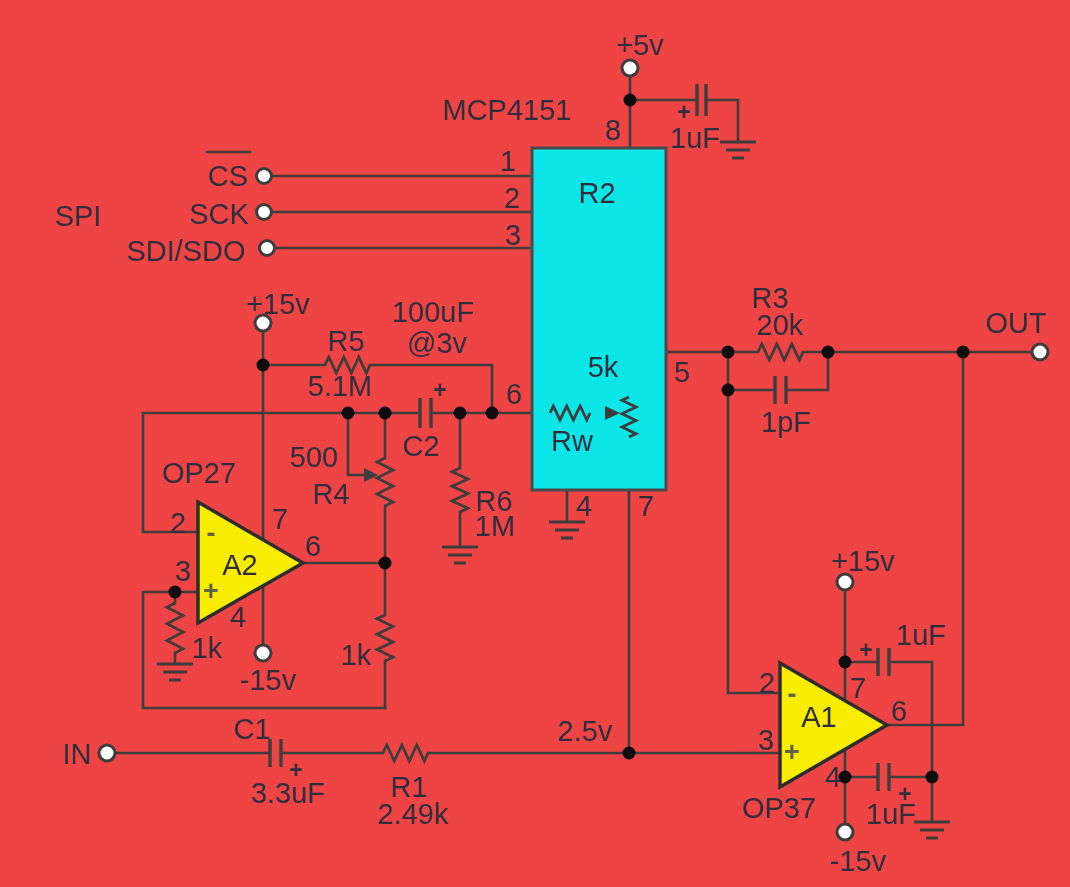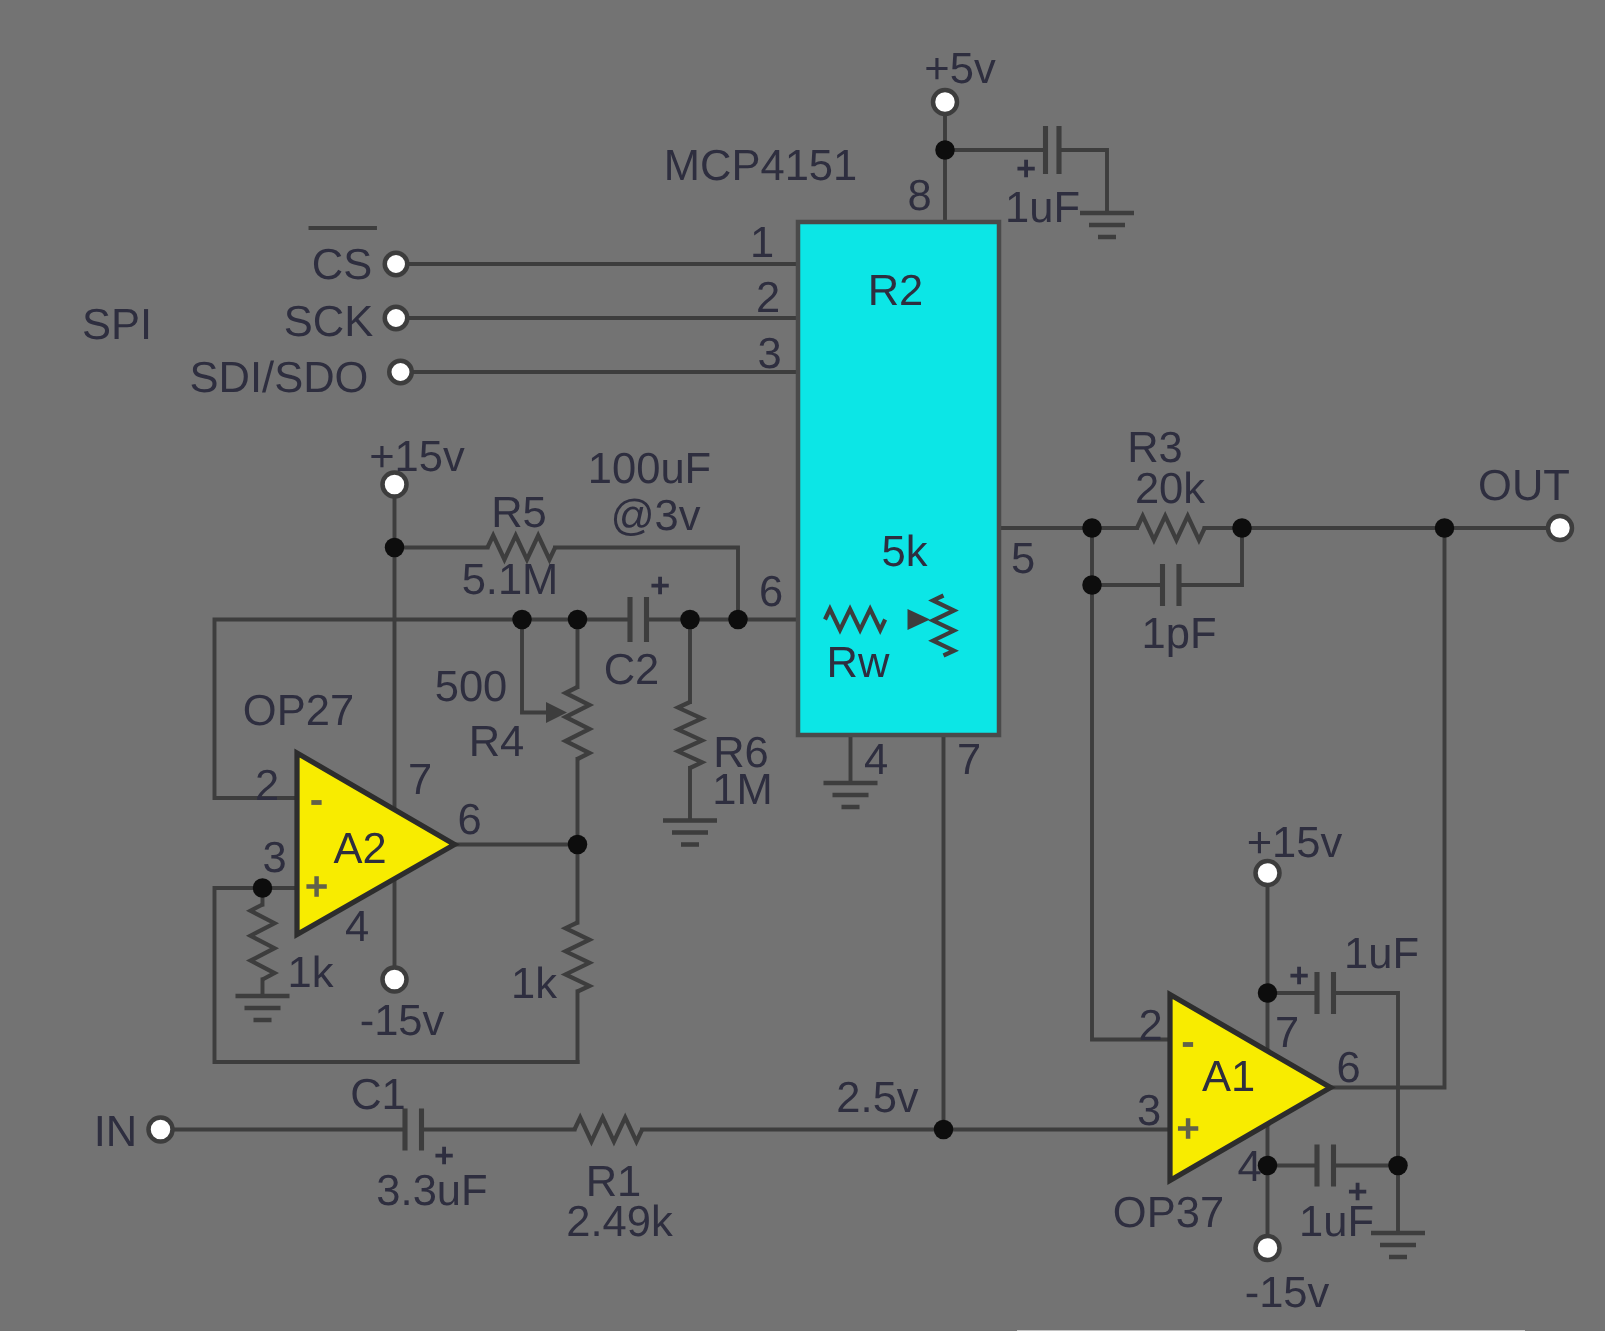--- a/index.html
+++ b/index.html
@@ -1,16 +1,16 @@
 <!DOCTYPE html>
 <html><head>
 <meta charset="utf-8">
 <style>
   html,body{margin:0;padding:0;background:#ffffff;}
-  .schematic{position:relative;width:1070px;height:887px;background:#737373;overflow:hidden;}
+  .schematic{position:relative;width:1070px;height:887px;background:#ef4444;overflow:hidden;}
   svg{display:block;}
   svg text{font-family:"Liberation Sans","DejaVu Sans",sans-serif;fill:#2e2e3f;font-size:29px;text-anchor:middle;}
   svg text.sm{font-size:23px;font-weight:700;}
   svg text.sign{font-size:27px;font-weight:700;fill:#62624a;}
   .wire{stroke:#3d3d3d;stroke-width:2.6;fill:none;stroke-linecap:square;}
   .plate{stroke:#3d3d3d;stroke-width:3.4;fill:none;stroke-linecap:butt;}
   .zig{stroke:#3d3d3d;stroke-width:2.8;fill:none;stroke-linejoin:miter;}
   .gnd{stroke:#3d3d3d;stroke-width:3;fill:none;}
   .dot{fill:#0d0d0d;stroke:none;}
   .term{fill:#ffffff;stroke:#3d3d3d;stroke-width:3;}

